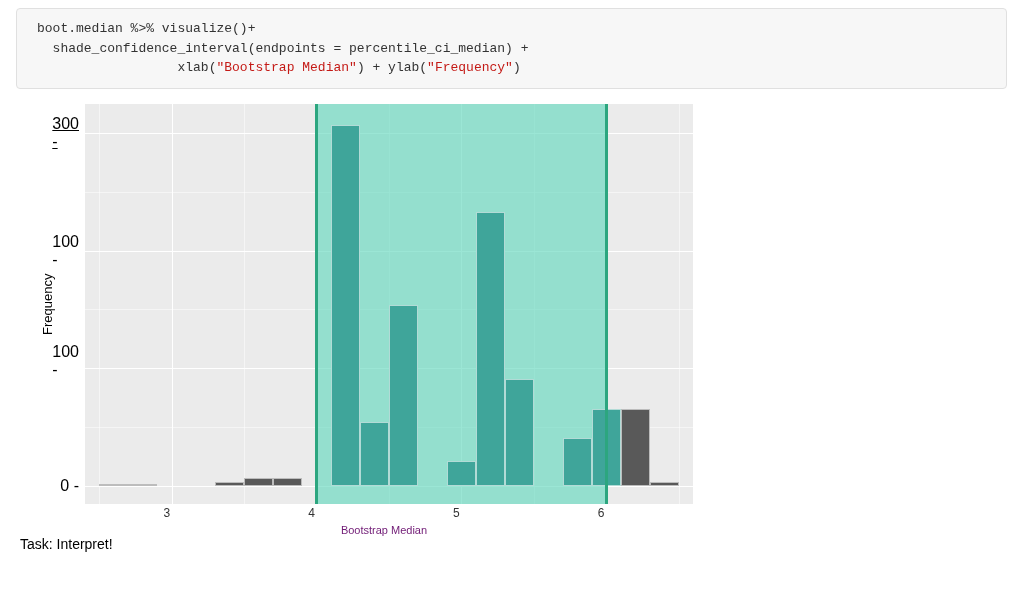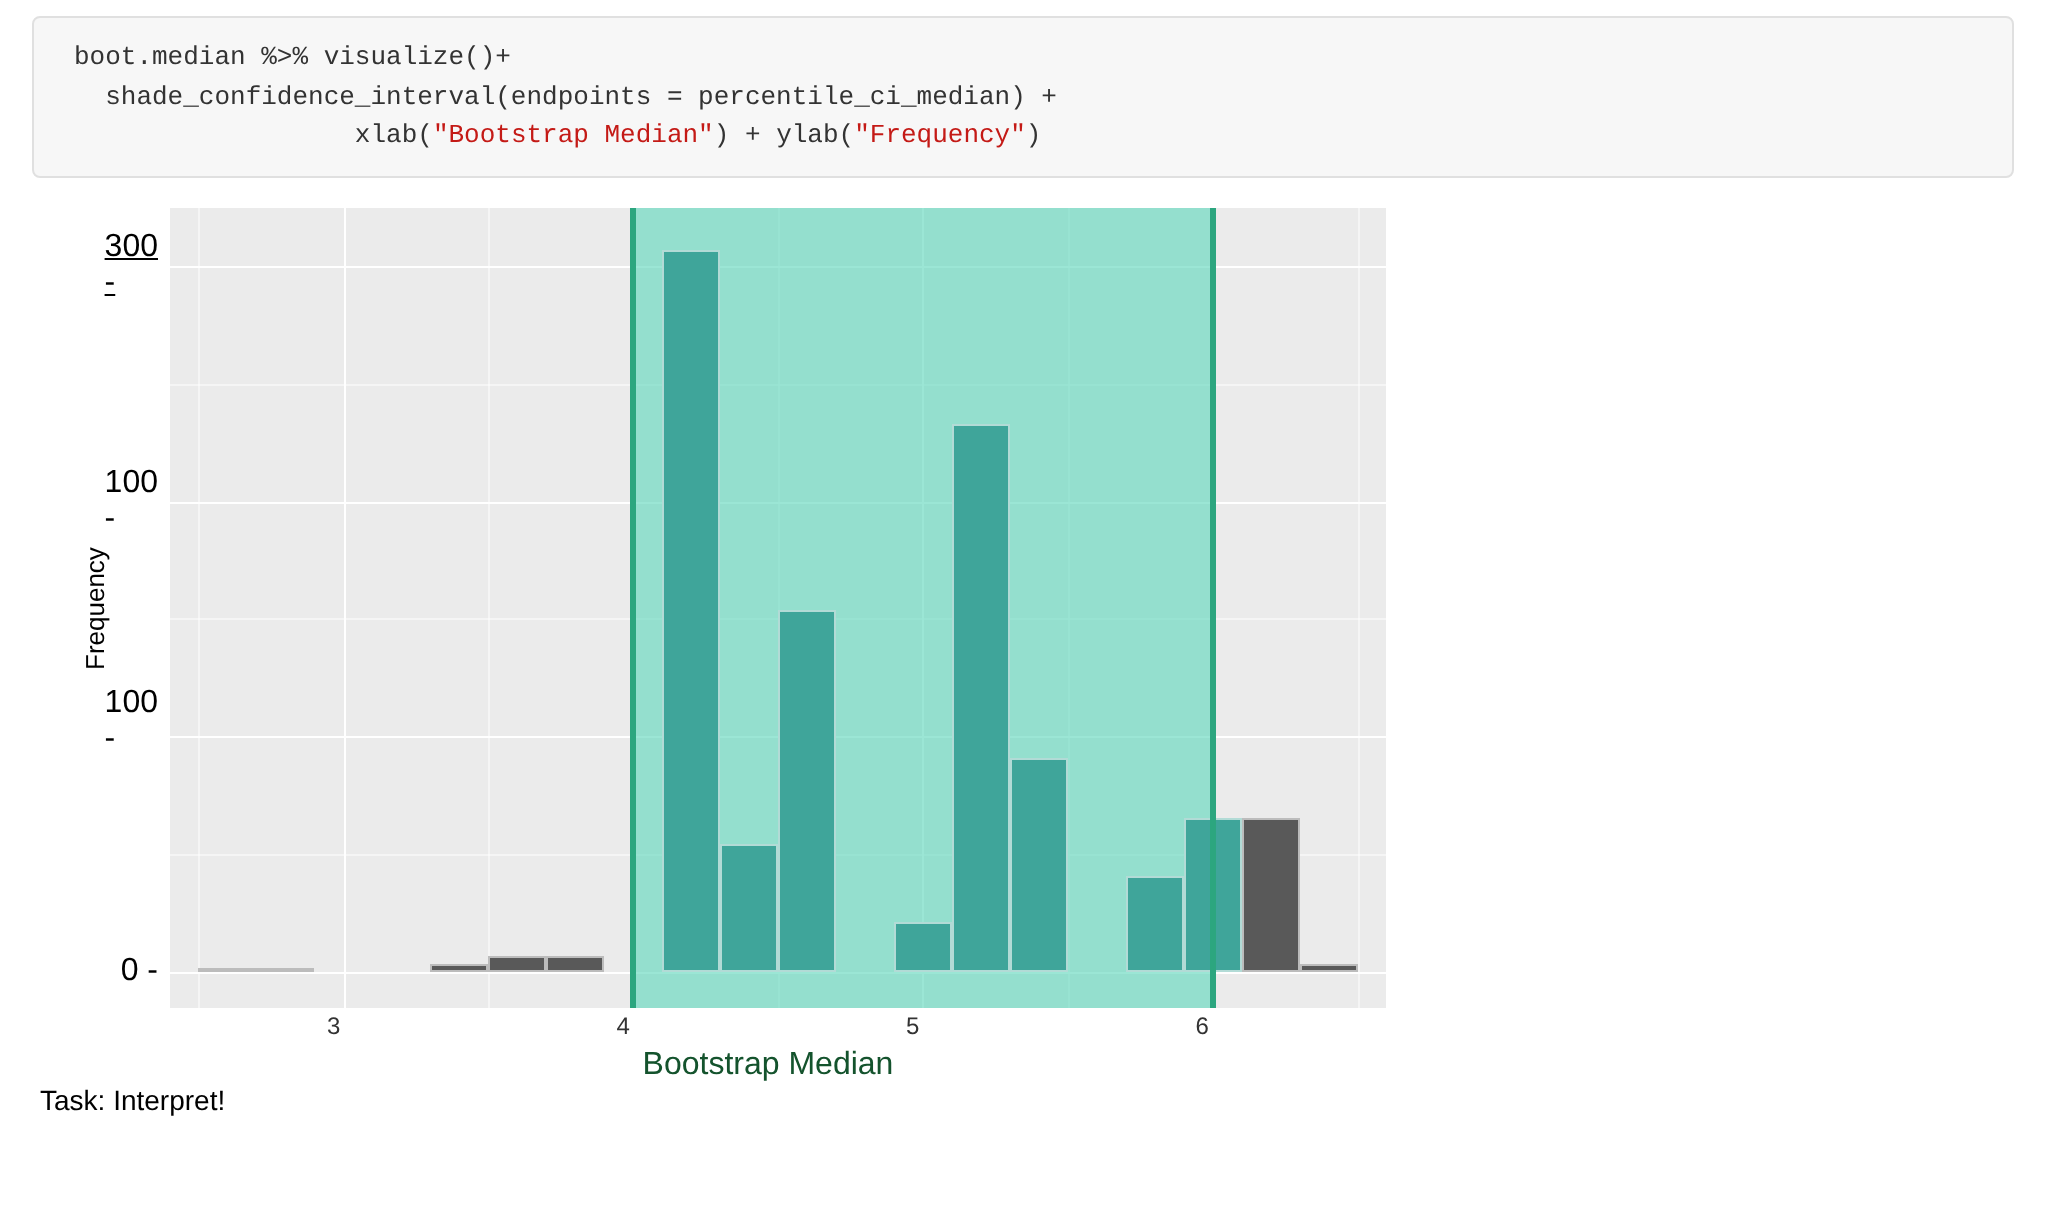--- a/index.html
+++ b/index.html
@@ -120,24 +120,24 @@
       transform: translateX(-50%);
     }
     .x-axis-row {
       display: flex;
     }
     .x-axis-spacer {
       width: 44px;
     }
     .xlab {
       text-align: center;
-      font-size: 16px;
+      font-size: 11px;
       margin-top: 2px;
       width: 608px;
-      color: #14532d;
+      color: #701a75;
     }
     .task {
       margin-left: 4px;
       font-size: 14px;
       color: #000;
     }
   </style>
 </head>
 <body>
 

